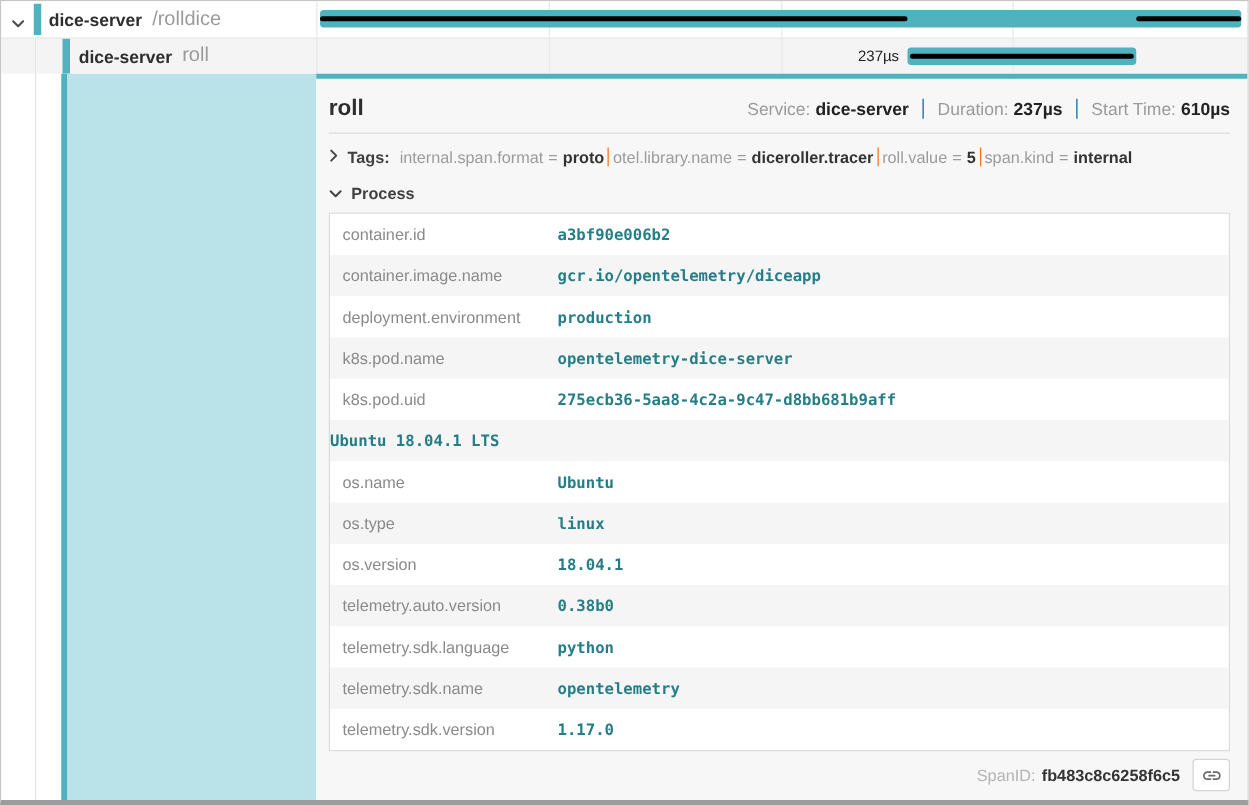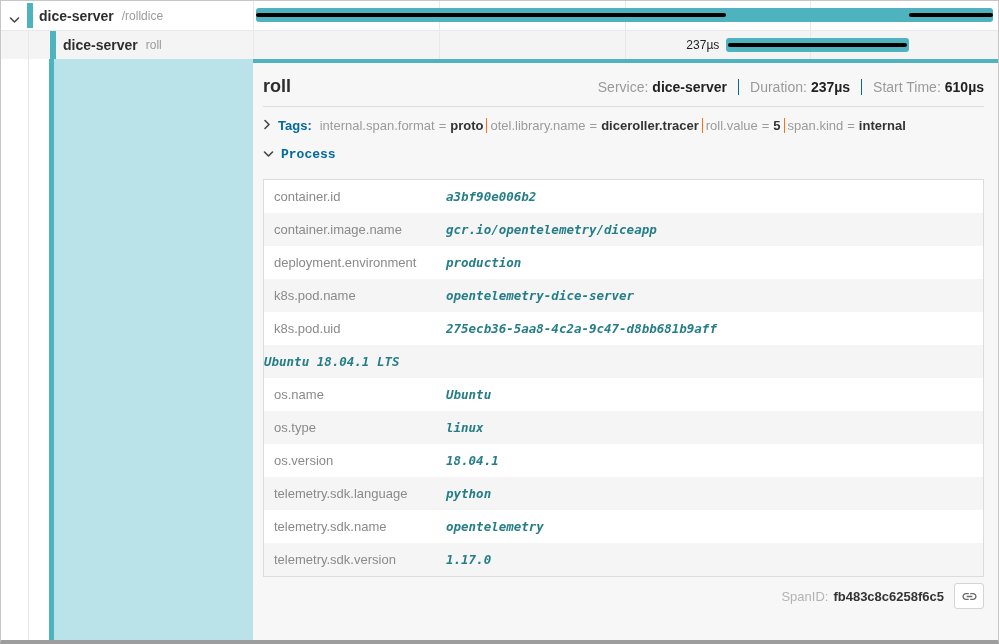--- a/index.html
+++ b/index.html
@@ -14,21 +14,21 @@
   .row-left{position:absolute;left:0;top:0;bottom:0;width:252px;}
   .row-timeline{position:absolute;left:252px;right:2px;top:0;bottom:0;}
   .tick{position:absolute;top:0;bottom:0;width:1px;background:#e8e8e8;}
   .tree-chevron{position:absolute;left:8px;top:9px;}
   .svc-colorbar-1{position:absolute;left:26px;top:2px;bottom:2px;width:6px;}
   .svc-colorbar-2{position:absolute;left:49px;top:0;bottom:0;width:6px;}
   .tree-text{position:absolute;top:0;bottom:0;display:flex;align-items:center;white-space:nowrap;}
   #row1 .tree-text{left:38px;}
   #row2 .tree-text{left:62px;}
   .tree-service{font-size:14px;font-weight:bold;color:#2e2e2e;}
-  .tree-op{font-size:12px;color:#9b9b9b;margin-left:8px;}
+  .tree-op{font-size:16px;color:#9b9b9b;margin-left:8px;}
   .span-bar{position:absolute;top:7px;height:14px;border-radius:3px;}
   .bar-seg{position:absolute;top:5px;height:4px;background:#000;border-radius:2px;}
   .bar-label{position:absolute;top:50%;transform:translateY(-50%);margin-right:7px;
              font-size:12px;color:#222;white-space:nowrap;}
 
   
   .main{position:absolute;top:58px;left:0;right:0;bottom:0;}
   .left-col{position:absolute;left:0;top:0;bottom:0;width:252px;background:#fff;}
   .guide{position:absolute;top:0;bottom:0;width:1px;background:#e6e6e6;}
   .left-darkbar{position:absolute;left:48px;width:5px;top:0;bottom:0;}
@@ -40,35 +40,35 @@
                  padding:13px 14px 9px 10px;}
   .detail-title{font-size:18px;font-weight:bold;color:#2e2e2e;}
   .overview{display:flex;align-items:flex-end;font-size:14px;}
   .ov-item{color:#9a9a9a;padding:0 11px;white-space:nowrap;}
   .ov-item + .ov-item{border-left:1px solid #0369a1;}
   .ov-item:last-child{padding-right:0;}
   .ov-value{color:#222;font-weight:bold;margin-left:4px;}
   .h-divider{height:1px;background:#dcdcdc;margin:0 14px 0 10px;}
 
   .accordian{display:flex;align-items:center;padding:11px 14px 7px 10px;font-size:13px;cursor:pointer;}
-  .accordian.process{padding:7px 14px 16px 10px;font-family:Liberation Mono, monospace;}
-  .section-label{font-weight:bold;color:#0369a1;margin-left:7px;}
+  .accordian.process{padding:7px 14px 7px 10px;}
+  .section-label{font-weight:bold;color:#404040;margin-left:7px;}
   .tag-list{display:flex;align-items:center;margin-left:8px;}
   .tag-item{color:#9b9b9b;padding:0 3px;white-space:nowrap;}
   .tag-item:first-child{padding-left:0;}
   .tag-item + .tag-item{border-left:1px solid #f97316;}
   .tag-eq{margin:0 4px;color:#9b9b9b;}
   .tag-value{color:#333;font-weight:bold;}
 
   .ptable{margin:1px 14px 0 10px;background:#fff;border:1px solid #dcdcdc;}
   .prow{display:flex;align-items:center;min-height:33px;}
   .prow:nth-child(even){background:#f5f5f5;}
   .pkey{width:172px;flex-shrink:0;padding-left:10px;font-size:13px;color:#8a8a8a;}
   .pval{font-family:"DejaVu Sans Mono","Liberation Mono",monospace;font-size:12.5px;
-        font-weight:bold;color:#257e87;letter-spacing:0;font-style:italic;}
+        font-weight:bold;color:#257e87;letter-spacing:0;}
 
   .detail-footer{display:flex;justify-content:flex-end;align-items:center;
                  padding:6px 14px 6px 8px;font-size:13px;color:#b3b3b3;}
   .spanid-value{color:#333;font-weight:bold;margin-left:5px;}
   .link-btn{margin-left:10px;width:30px;height:26px;box-sizing:border-box;border:1px solid #d4d4d4;
             border-radius:3px;background:#fff;display:flex;align-items:center;justify-content:center;
             cursor:pointer;padding:0;}
 </style>
 </head>
 <body>
@@ -194,20 +194,24 @@
           </div>
           <div class="prow">
             <div class="pkey">os.type</div>
             <div class="pval">linux</div>
           </div>
           <div class="prow">
             <div class="pkey">os.version</div>
             <div class="pval">18.04.1</div>
           </div>
           <div class="prow">
+            <div class="pkey">telemetry.auto.version</div>
+            <div class="pval">0.38b0</div>
+          </div>
+          <div class="prow">
             <div class="pkey">telemetry.sdk.language</div>
             <div class="pval">python</div>
           </div>
           <div class="prow">
             <div class="pkey">telemetry.sdk.name</div>
             <div class="pval">opentelemetry</div>
           </div>
           <div class="prow">
             <div class="pkey">telemetry.sdk.version</div>
             <div class="pval">1.17.0</div>

